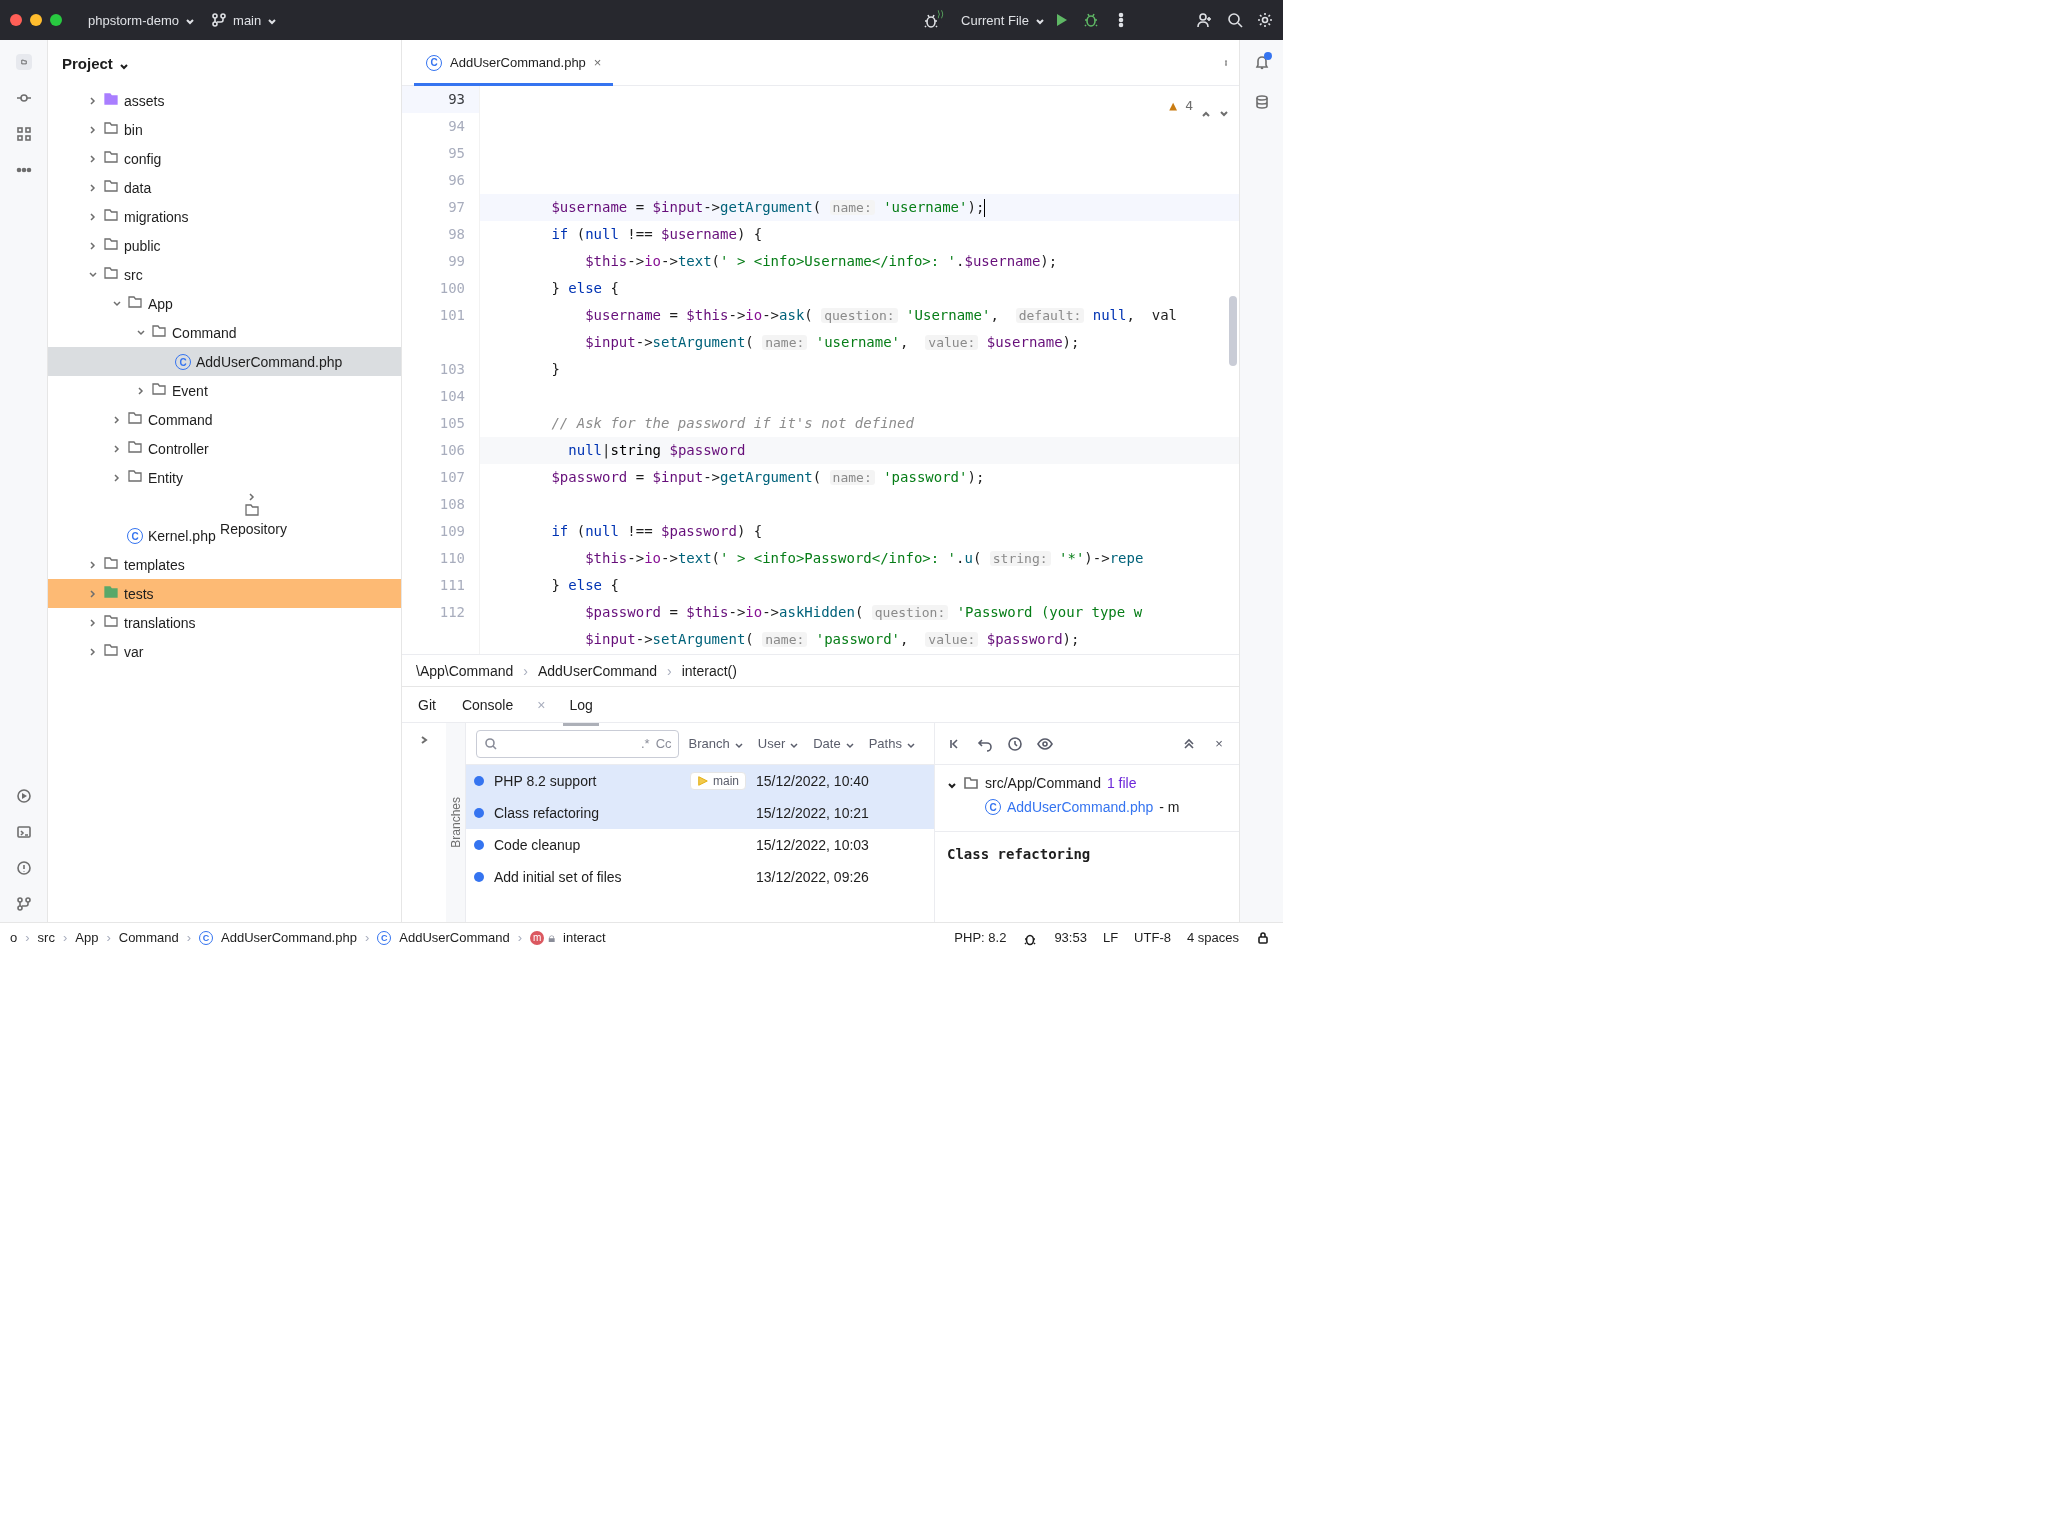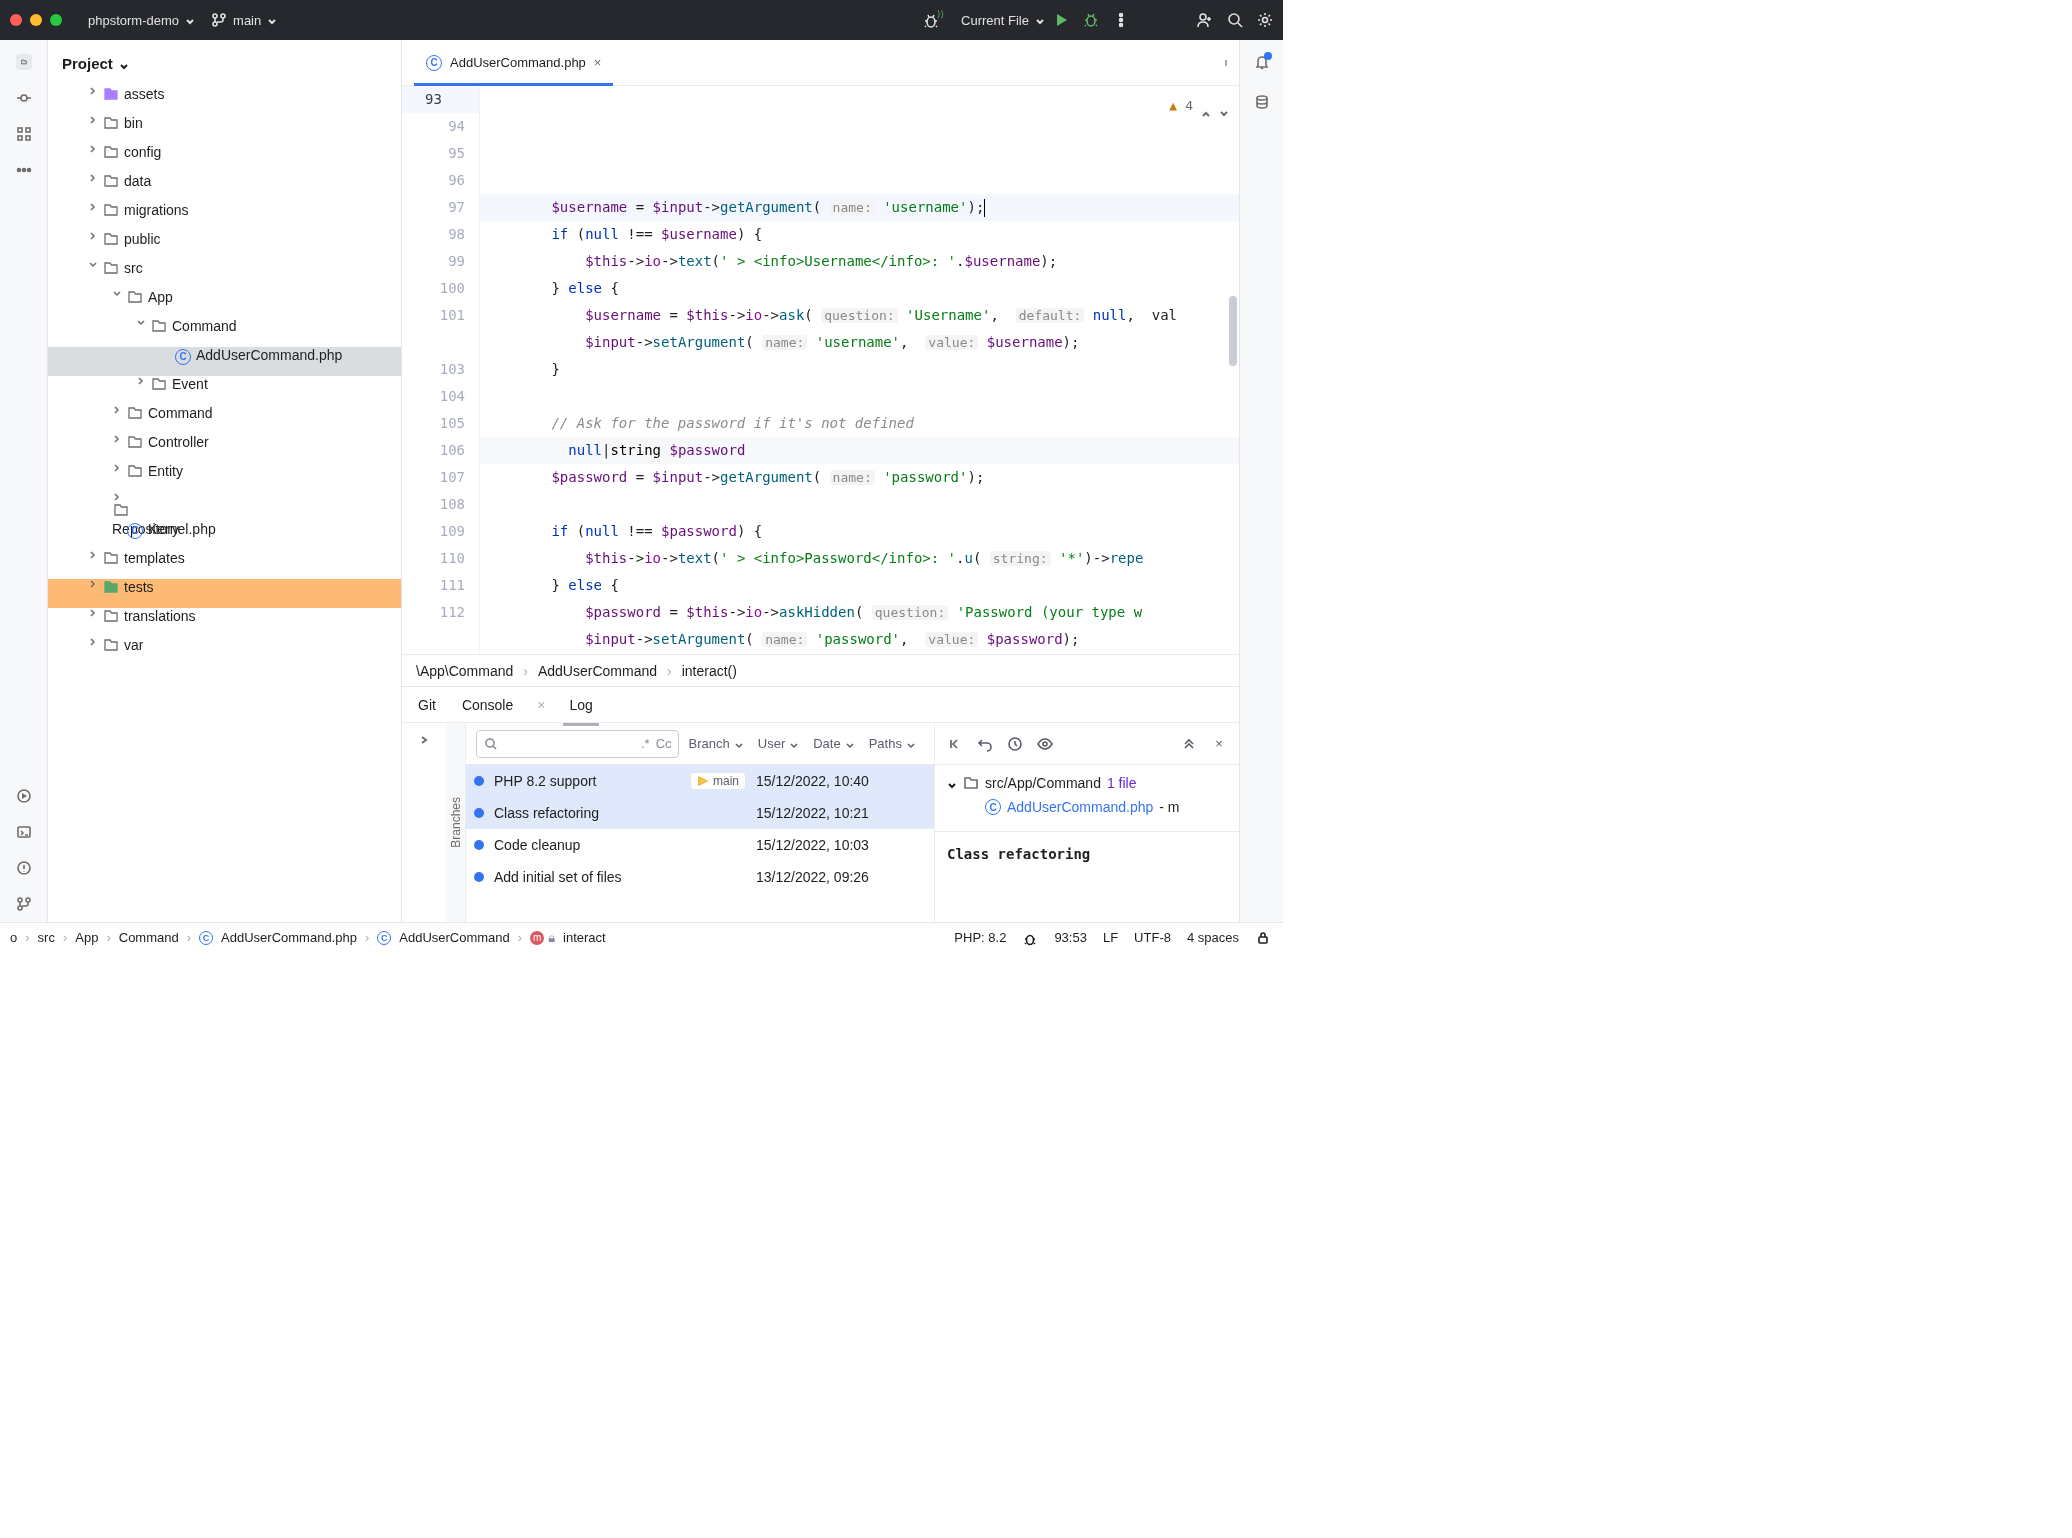--- a/index.html
+++ b/index.html
@@ -44,21 +44,21 @@
   display: flex; flex-direction: column; align-items: center; gap: 20px; padding-top: 14px;
   color: #6e6e6e;
 }
 .project-pane {
   width: 354px; border-right: 1px solid #e6e6e6; display: flex; flex-direction: column; background:#fff;
 }
 .project-header {
   height: 46px; display: flex; align-items: center; padding: 0 14px; font-size: 15px; font-weight: 600;
 }
 .tree { overflow: auto; flex: 1; font-size: 14px; }
-.tree-row { display: flex; align-items: flex-start; height: 29px; padding-right: 6px; cursor: default; }
+.tree-row { display: flex; align-items: center; height: 29px; padding-right: 6px; cursor: default; }
 .tree-row.selected { background: #dadde0; }
 .tree-row.green { background: #fdba74; }
 .tree-row .row-icon { width: 18px; text-align:center; margin-right: 4px; }
 .folder-icon { color: #6e6e6e; }
 .php-c { width: 16px; height:16px; border:1.5px solid #3574f0; border-radius:50%; display:inline-flex;align-items:center;justify-content:center;color:#3574f0;font-size:10px;font-weight:700; font-family:sans-serif;}
 
 
 .editor-col { flex: 1; display: flex; flex-direction: column; min-width: 0; }
 .tabbar { height: 46px; display:flex; align-items:center; border-bottom: 1px solid #ebecf0; padding-left: 12px; }
 .tab { display:flex; align-items:center; gap:8px; padding:0 12px; height:100%; position:relative;}
@@ -66,21 +66,21 @@
 .tab-close { color:#6e6e6e; }
 .tab-gap { flex:1; }
 .tab-actions{ padding-right:10px; color:#6e6e6e; }
 
 .editor-body { flex:1; display:flex; min-height:0; position:relative; }
 .gutter {
   width: 78px; background:#fff; border-right: 1px solid #f2f2f2;
   font-family: "SF Mono", Menlo, Consolas, monospace; font-size:14px; color:#a8adbd; text-align:right;
 }
 .gutter-row { height:27px; padding-right:14px; line-height:27px; }
-.gutter-row.cursor { background:#f5f7fe; color:#393b40;text-align:center;}
+.gutter-row.cursor { background:#f5f7fe; color:#393b40;}
 .code {
   flex:1; overflow:hidden; font-family:"SF Mono",Menlo,Consolas,monospace; font-size:14px; line-height:27px;
   padding-top:0; white-space:pre; position:relative;
 }
 .code-line{ height:27px; padding-left:4px; }
 .code-line.cursor{ background:#f5f7fe;}
 .code-line.blank-type{ background:#f7f8fa; }
 .k-kw{ color:#0033b3;}
 .k-var{ color:#660e7a; font-weight:400;}
 .k-fn{ color:#00627a;}

